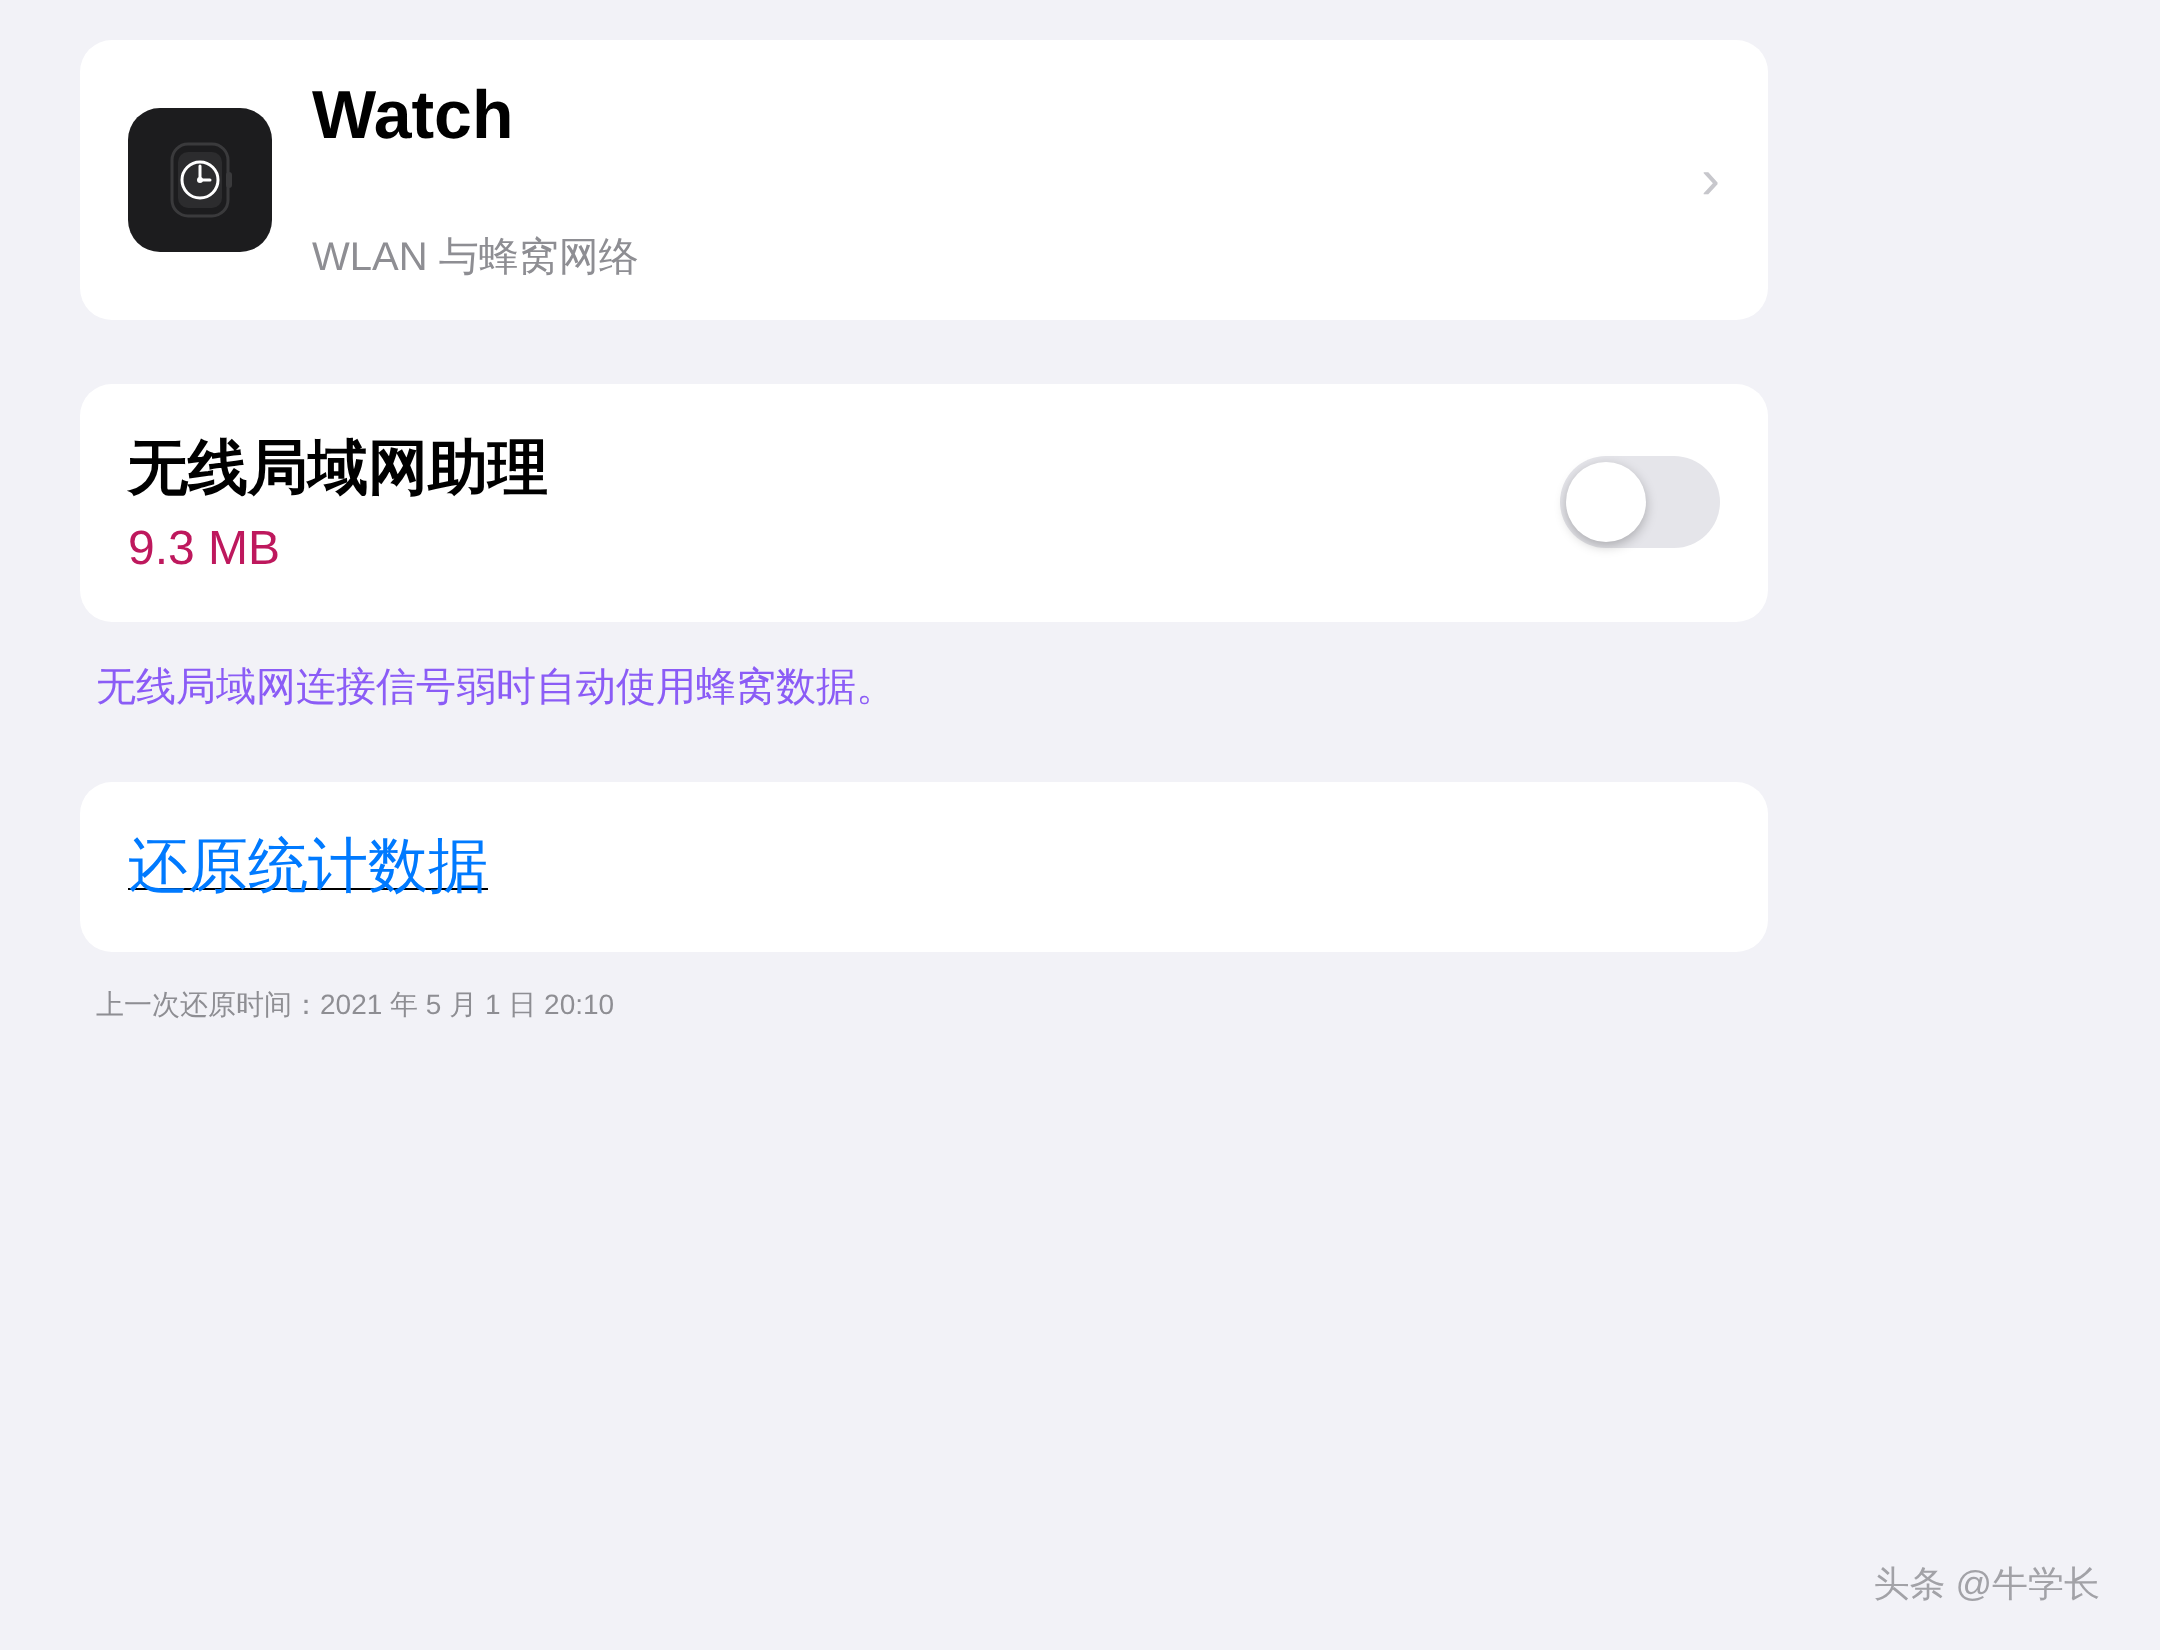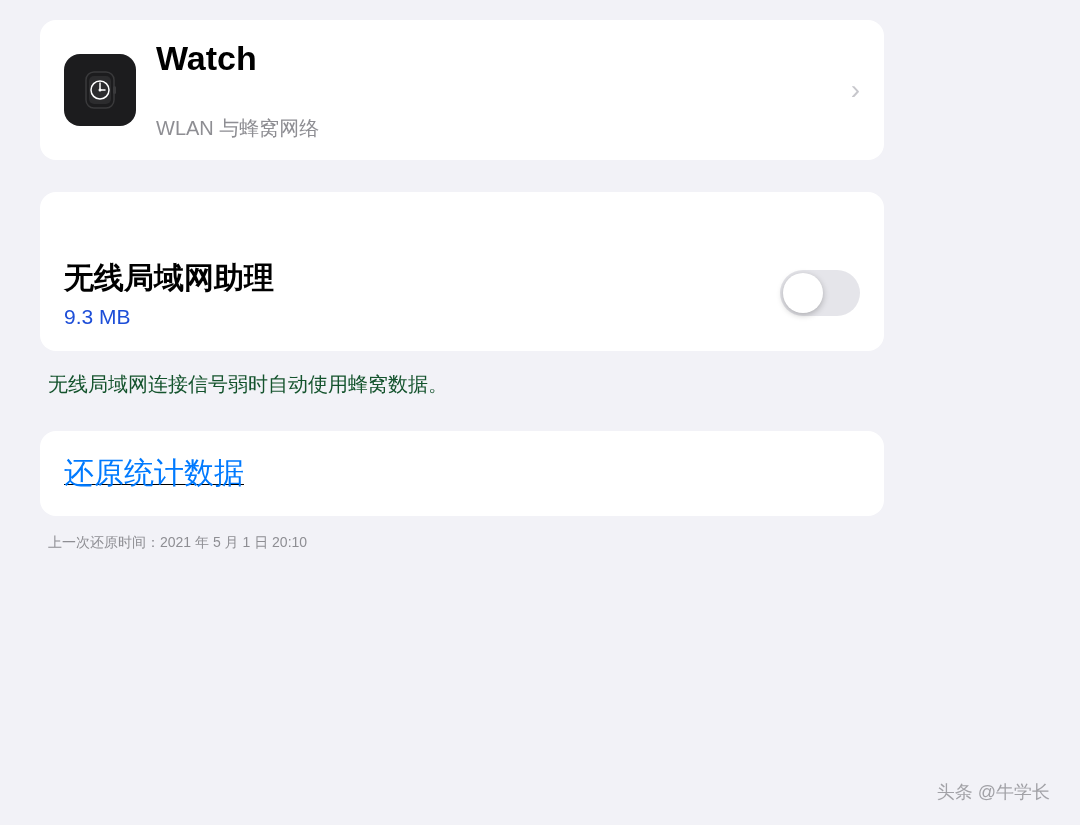--- a/index.html
+++ b/index.html
@@ -90,38 +90,37 @@
     
     .wlan-card {
       padding: 22px 24px;
       margin-bottom: 18px;
     }
 
     .wlan-row {
       display: flex;
       align-items: center;
       justify-content: space-between;
-      margin-top: 44px;
     }
 
     .wlan-text {
       display: flex;
       flex-direction: column;
       gap: 6px;
     }
 
     .wlan-title {
       font-size: 30px;
       font-weight: 600;
       color: #000000;
     }
 
     .wlan-size {
-      font-size: 21px;
-      color: #1d4ed8;
+      font-size: 24px;
+      color: #be185d;
     }
 
     
     .toggle {
       width: 80px;
       height: 46px;
       background: #e5e5ea;
       border-radius: 23px;
       position: relative;
       cursor: pointer;
@@ -135,21 +134,21 @@
       border-radius: 50%;
       position: absolute;
       top: 3px;
       left: 3px;
       box-shadow: 0 2px 6px rgba(0,0,0,0.25);
     }
 
     
     .description-text {
       font-size: 20px;
-      color: #14532d;
+      color: #8b5cf6;
       line-height: 1.5;
       padding: 0 8px;
       margin-bottom: 32px;
     }
 
     
     .reset-card {
       padding: 22px 24px;
       margin-bottom: 18px;
       text-decoration: underline;

